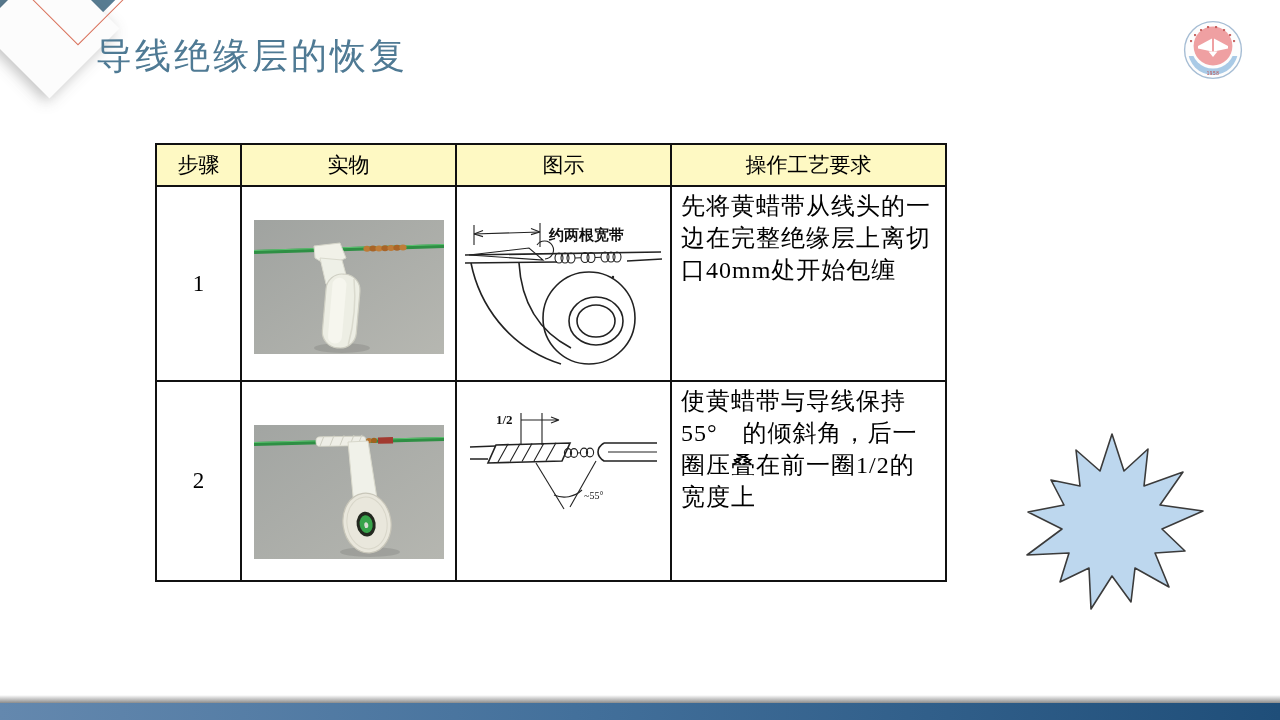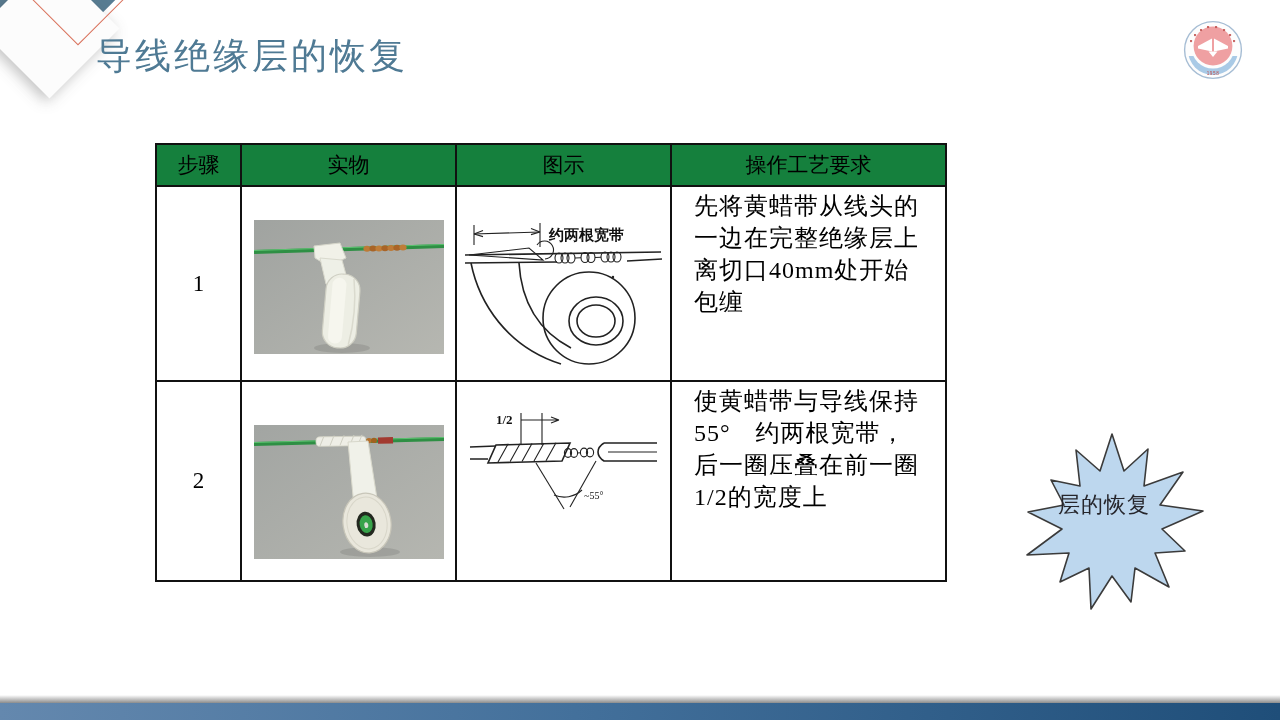--- a/index.html
+++ b/index.html
@@ -23,32 +23,32 @@
   
   .logo{position:absolute;left:1183px;top:20px;width:60px;height:60px;}
   
   .proc-table{
     position:absolute;left:155px;top:143px;width:790px;
     border-collapse:collapse;table-layout:fixed;
     font-family:"Liberation Serif","DejaVu Serif",serif;color:#000;
   }
   .proc-table td,.proc-table th{border:2px solid #111;}
   .proc-table th{
-    background:#15803d;font-weight:normal;font-size:21px;height:38px;text-align:center;
+    background:#fef9c3;font-weight:normal;font-size:21px;height:38px;text-align:center;
   }
   .cell-step{text-align:center;vertical-align:middle;font-size:23px;}
   .cell-photo{vertical-align:top;text-align:center;}
   .cell-photo.r1{padding-top:33px;}
   .cell-photo.r2{padding-top:43px;}
   .cell-diagram{vertical-align:top;text-align:center;}
   .cell-diagram.r1{padding-top:10px;}
   .cell-diagram.r2{}
   .cell-req{
     vertical-align:top;text-align:left;font-size:24px;letter-spacing:1px;
-    padding:4px 22px;line-height:1.33;
+    padding:4px 9px;line-height:1.33;
   }
   .row1{height:194px;}
   .row2{height:200px;}
   
   .callout-svg{position:absolute;left:1012px;top:424px;width:196px;height:192px;}
   .callout-text{
     position:absolute;left:1058px;top:487px;width:140px;
     font-size:22px;line-height:35px;color:#26262c;letter-spacing:1px;
   }
   
@@ -244,26 +244,25 @@
         <g class="ink">
           <path d="M138,60 C130,65 130,73 138,78 L191,78 M138,60 L191,60"></path>
           <path class="ink-thin" d="M142,69 L191,69"></path>
         </g>
         <path class="ink-thin" d="M70,80 L98,126"></path>
         <path class="ink-thin" d="M130,78 L104,124"></path>
         <path class="ink-thin" d="M88,112 A26,26 0 0 0 116,107"></path>
         <text class="diagram-label" x="118" y="116" font-size="10">~55°</text>
       </svg>
     </td>
-    <td class="cell-req">使黄蜡带与导线保持55°　约两根宽带，后一圈压叠在前一圈1/2的宽度上</td>
+    <td class="cell-req">使黄蜡带与导线保持55°　的倾斜角，后一圈压叠在前一圈1/2的宽度上</td>
   </tr>
 </tbody>
   </table>
 
 <svg class="callout-svg" viewBox="-3 -3 196 192">
   <polygon points="97,7 109,44 133,22 129,59 168,45 145,78 188,84 147,102 170,124 140,126 154,160 120,141 116,175 97,149 76,182 74,141 45,155 54,126 12,128 47,102 13,85 49,78 36,53 65,59 61,23 85,44" fill="#bdd7ee" stroke="#3b3b3b" stroke-width="1.6" stroke-linejoin="round"></polygon>
 </svg>
 <div class="callout-text">
-  <div>层的恢复</div>
 </div>
 
 <div class="bottom-shadow"></div>
 <div class="bottom-bar"></div>
 
 </body></html>

